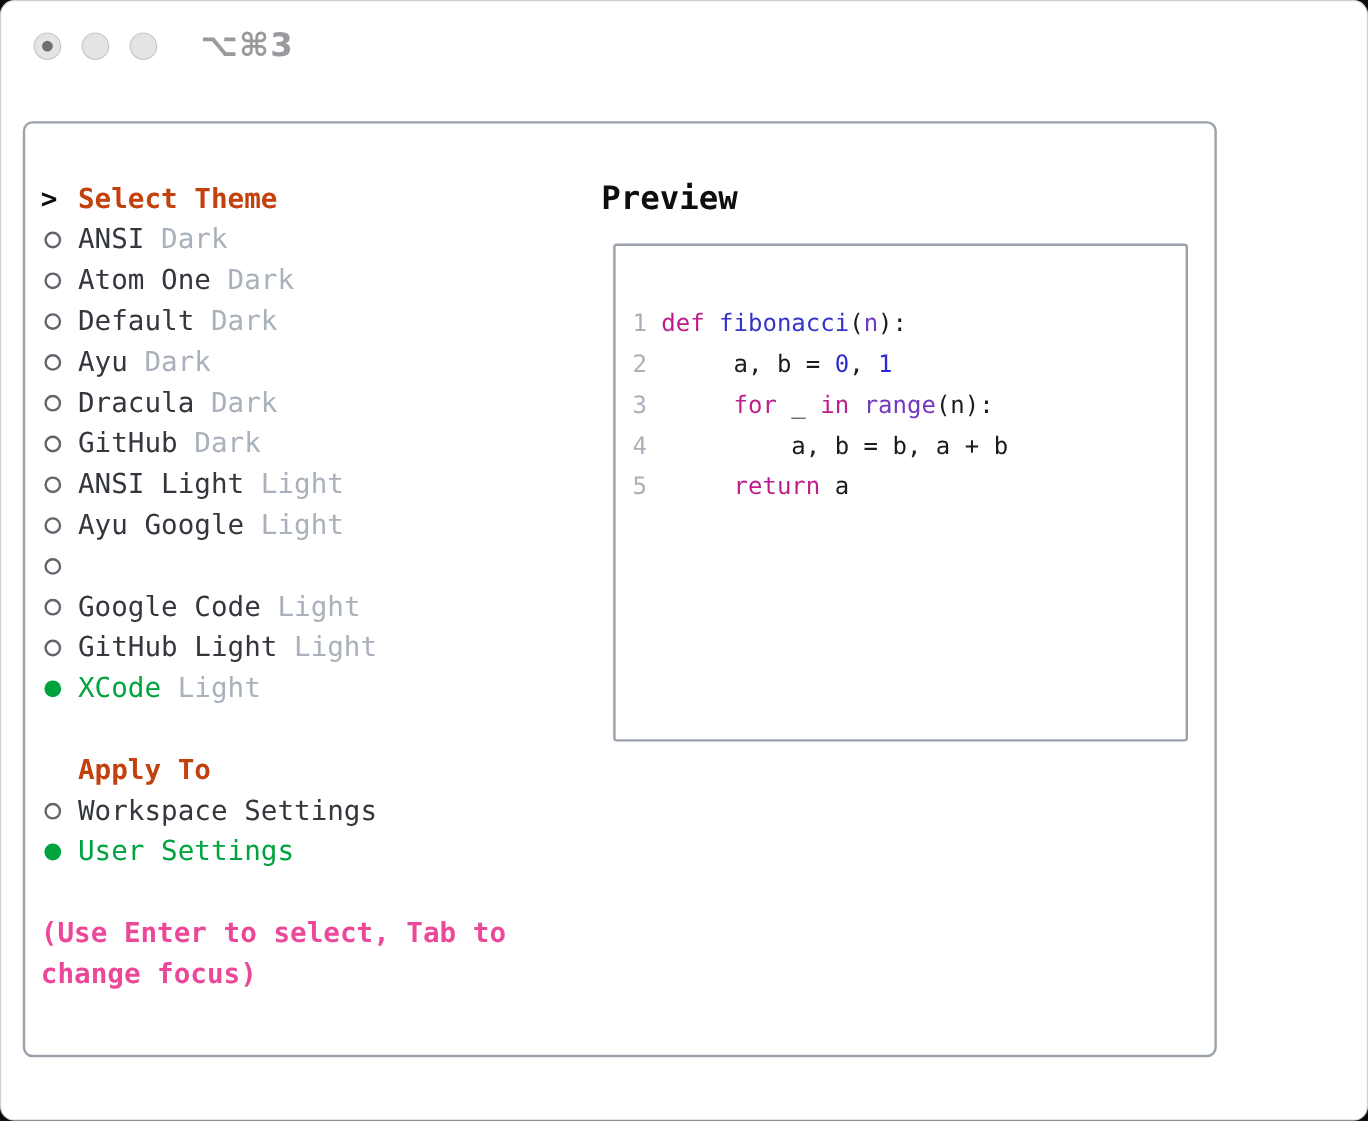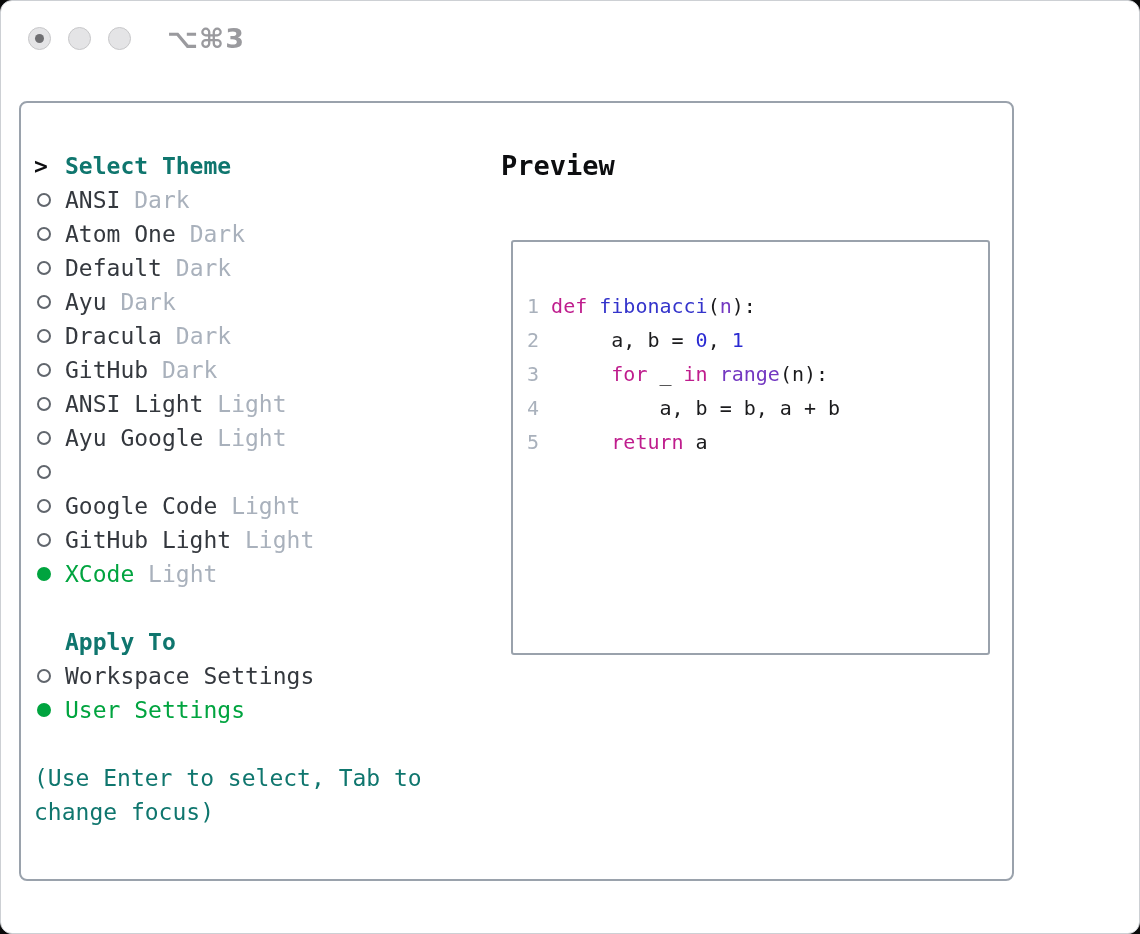--- a/index.html
+++ b/index.html
@@ -30,31 +30,31 @@
   
   .leftcol{position:absolute;left:33px;top:148px;font-size:23px;line-height:34px;color:#34383e;}
   .row{display:flex;height:34px;align-items:center;white-space:pre;}
   .marker{width:31px;flex:0 0 31px;display:flex;align-items:center;}
   .cursor{font-weight:bold;color:#0d0e10;}
   .radio{
     width:14px;height:14px;margin-left:3px;border-radius:50%;
     border:2px solid #61666d;box-sizing:border-box;background:transparent;
   }
   .radio.sel{border-color:#00a43f;background:#00a43f;}
-  .hdr{font-weight:bold;color:#0f766e;text-align:center;}
+  .hdr{font-weight:bold;color:#c2410c;text-align:center;}
   .sfx{color:#a9b1bc;}
   .item .nm{color:#34383e;margin-top:17px;}
   .item.sel .nm{color:#00a43f;text-align:center;}
-  .hint{color:#0f766e;}
+  .hint{color:#ec4899;font-weight:bold;}
   
   .prevtitle{position:absolute;left:500px;top:148px;height:34px;line-height:34px;
     font-size:27px;font-weight:bold;color:#0d0e10;}
   .prevbox{
     position:absolute;left:510px;top:202px;width:479px;height:415px;box-sizing:border-box;
-    border:2px solid #9aa2ac;border-radius:3px;background:#fff;overflow:hidden;margin-top:37px;
+    border:2px solid #9aa2ac;border-radius:3px;background:#fff;overflow:hidden;
   }
   .prevcode{position:absolute;left:14px;top:47px;font-size:20px;line-height:34px;white-space:pre;}
   .pline{height:34px;}
   .ln{color:#a9b1bc;}
   .tk-pl{color:#1b1b1d;}
   .tk-kw{color:#bf1d8d;}
   .tk-fn{color:#3434cb;}
   .tk-pu{color:#7338c1;}
   .tk-nm{color:#2a2ad2;}
 </style>

